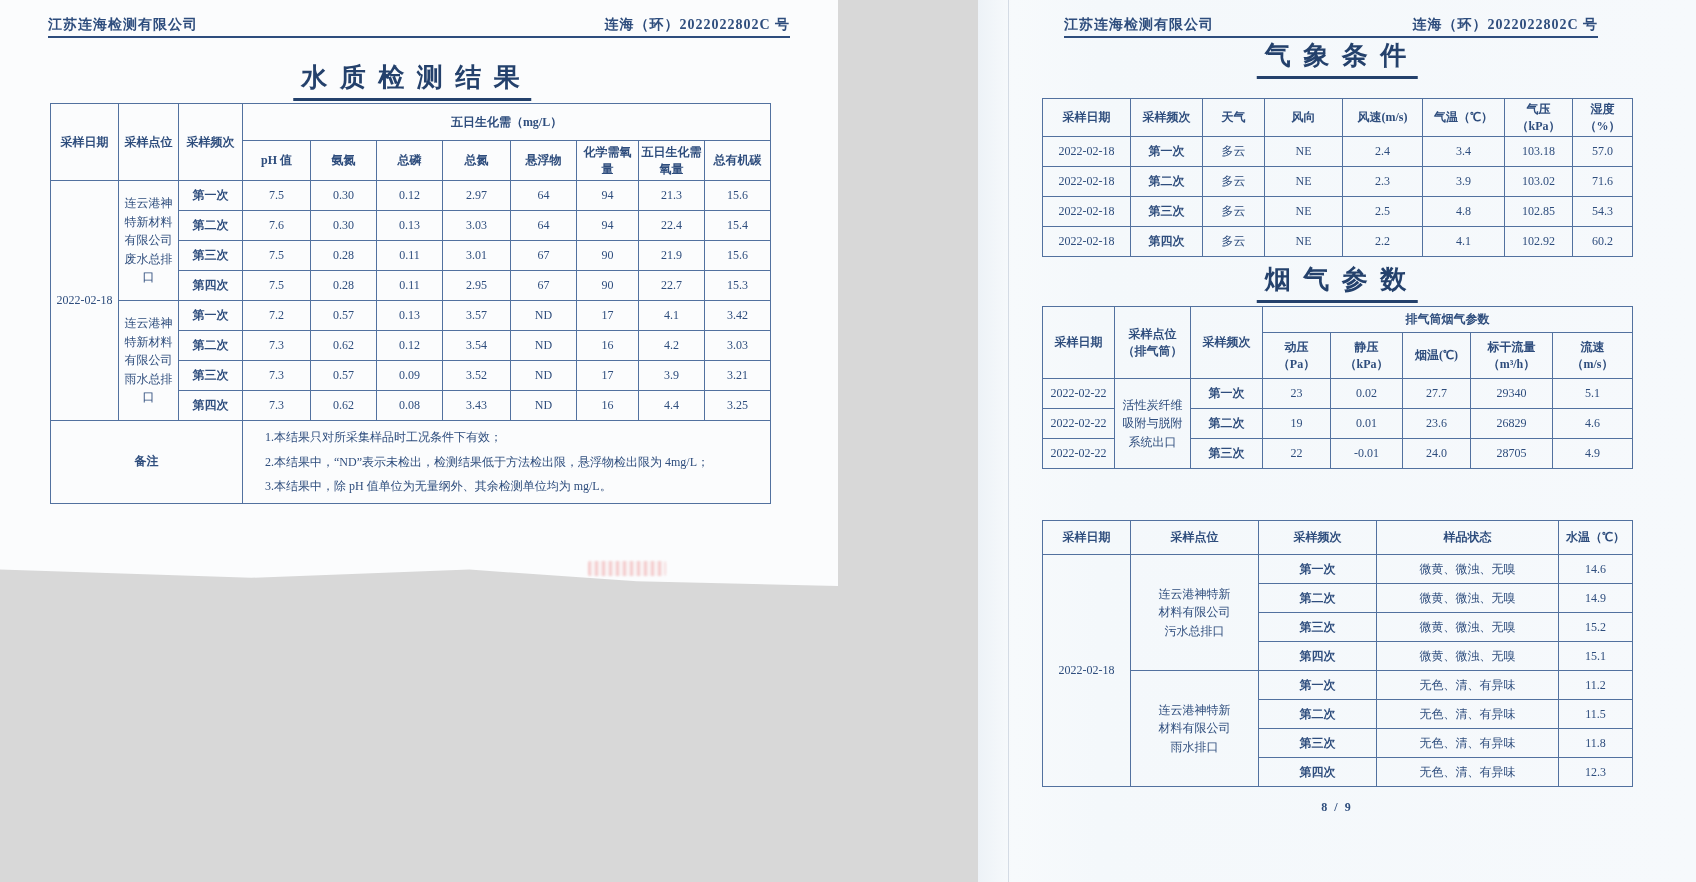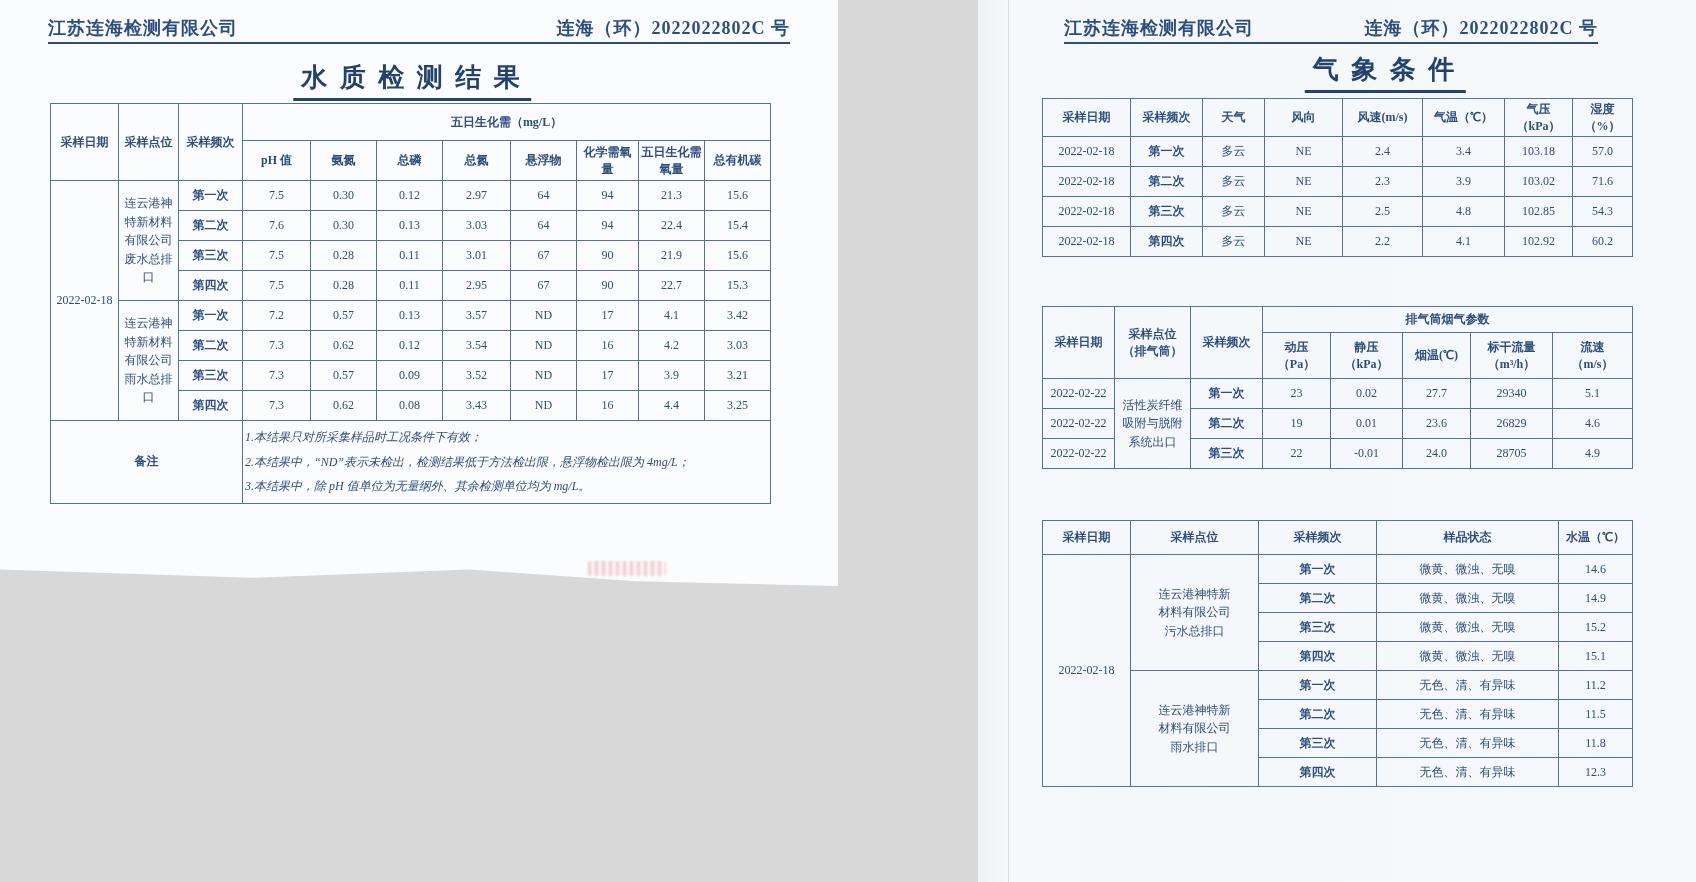--- a/index.html
+++ b/index.html
@@ -18,21 +18,21 @@
   }
   #right-page {
     left:978px; top:0; width:718px; height:882px;
     background:linear-gradient(90deg,#edf2f7 0px,#f7fafc 34px,#f4f8fb 120px,#f6f9fc 100%);
   }
   .fold-line { position:absolute; left:30px; top:0; width:1px; height:100%;
     background:rgba(110,130,160,0.25); }
   .page-head {
     position:absolute; display:flex; justify-content:space-between; align-items:flex-end;
     border-bottom:2px solid #2e4d7d; padding-bottom:2px;
-    font-size:18px; font-weight:600; letter-spacing:1px;
+    font-size:14px; font-weight:600; letter-spacing:1px;
   }
   .doc-title {
     position:absolute; transform:translateX(-50%);
     font-size:26px; font-weight:bold; letter-spacing:3px; color:#24416c;
     border-bottom:3px solid #24416c; padding:0 8px 3px 8px; white-space:nowrap;
   }
   table.tbl {
     position:absolute; border-collapse:collapse; table-layout:fixed;
     color:#2e4d7d;
   }
@@ -41,21 +41,21 @@
     font-size:12px; padding:1px 2px; overflow:hidden;
   }
   .hd { font-weight:bold; font-size:12.5px; }
   .preline { white-space:pre-line; }
   .locwrap { margin:0 auto; word-break:break-all; line-height:1.55; }
   .w52 { max-width:52px; } .w64 { max-width:66px; } .w78 { max-width:80px; }
   .hrow1 { height:37px; } .hrow2 { height:40px; } .drow { height:30px; } .rrow { height:80px; }
   .w-hrow { height:38px; } .w-drow { height:30px; }
   .f-g { height:26px; } .f-sub { height:46px; } .f-drow { height:30px; }
   .s-hrow { height:34px; } .s-drow { height:29px; }
-  .notes { text-align:left !important; padding:4px 2px !important; font-size:12.5px; line-height:2.05;font-style:italic; }
+  .notes { text-align:left !important; padding:4px 22px !important; font-size:12.5px; line-height:2.05; }
   .page-number { position:absolute; font-size:12px; font-weight:bold; text-align:center; letter-spacing:2px; }
   .stamp-artifact {
     position:absolute; left:588px; top:561px; width:78px; height:15px;
     background:
       repeating-linear-gradient(90deg, rgba(225,60,60,0.45) 0 3px, rgba(225,60,60,0.08) 3px 7px);
     filter:blur(1.2px); opacity:0.55; border-radius:2px;
   }
 </style>
 </head>
 <body>
@@ -212,21 +212,21 @@
 </div>
 
 <div class="page" id="right-page">
   <div class="fold-line"></div>
 
   <div class="page-head" style="left:86px; top:16px; width:534px;">
     <span>江苏连海检测有限公司</span>
     <span>连海（环）2022022802C 号</span>
   </div>
 
-  <div class="doc-title" style="left:359px; top:52px;margin-left:48px;">气 象 条 件</div>
+  <div class="doc-title" style="left:359px; top:38px;">气 象 条 件</div>
 
   <table class="tbl" style="left:64px; top:98px; width:590px;">
     <colgroup>
       <col style="width:88px">
         <col style="width:72px">
         <col style="width:62px">
         <col style="width:78px">
       <col style="width:80px">
         <col style="width:82px">
         <col style="width:68px">
@@ -280,20 +280,21 @@
         <td>多云</td>
         <td>NE</td>
         <td>2.2</td>
         <td>4.1</td>
         <td>102.92</td>
         <td>60.2</td>
       </tr>
     </tbody>
   </table>
 
+  <div class="doc-title" style="left:359px; top:262px;">烟 气 参 数</div>
 
   <table class="tbl" style="left:64px; top:306px; width:590px;">
     <colgroup>
       <col style="width:72px">
         <col style="width:76px">
         <col style="width:72px">
         <col style="width:68px">
       <col style="width:72px">
         <col style="width:68px">
         <col style="width:82px">
@@ -411,13 +412,14 @@
         <td>11.8</td>
       </tr>
       <tr class="s-drow">
         <td class="hd">第四次</td>
         <td>无色、清、有异味</td>
         <td>12.3</td>
       </tr>
     </tbody>
   </table>
 
+  <div class="page-number" style="left:64px; top:800px; width:590px;">8 / 9</div>
 </div>
 
 </body></html>

